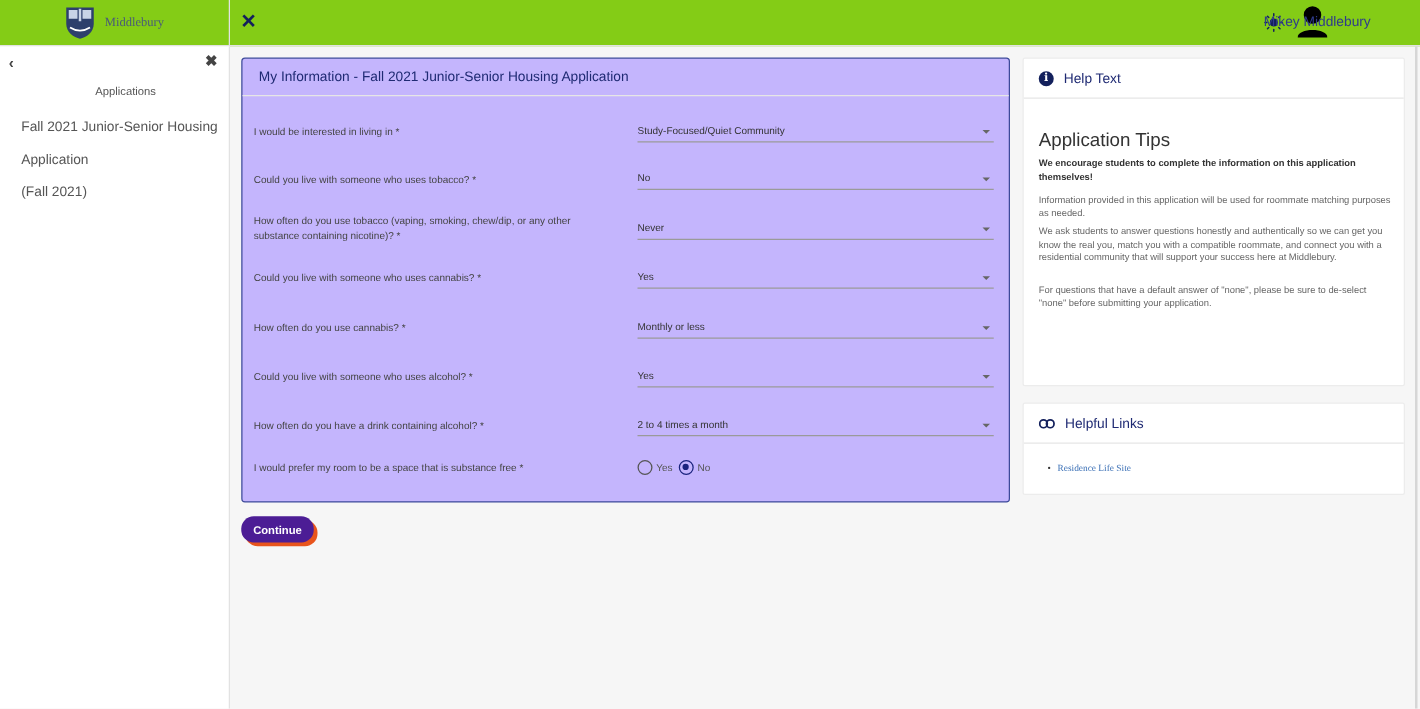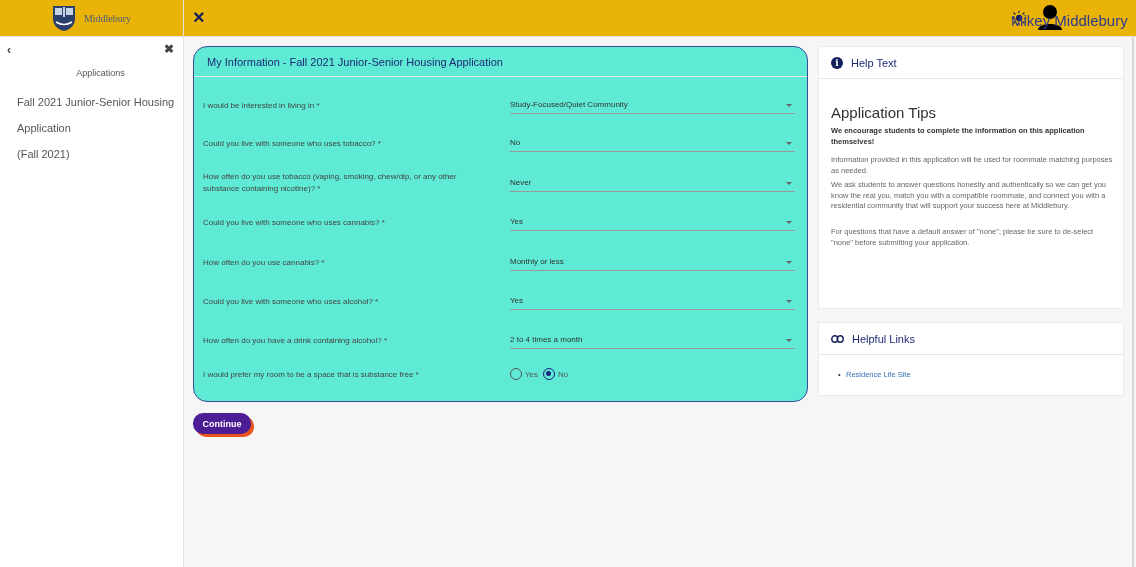--- a/index.html
+++ b/index.html
@@ -1,37 +1,37 @@
 <!DOCTYPE html>
 <html><head>
 <meta charset="utf-8">
 <style>
   * { box-sizing: border-box; margin: 0; padding: 0; }
   html, body { width: 1136px; height: 567px; overflow: hidden; }
   body { font-family: "Liberation Sans", sans-serif; background: #f6f6f6; color: #333; position: relative; }
 
   
-  .topbar { position: absolute; left: 0; top: 0; width: 1136px; height: 37px; background: #eab308; border-bottom: 1px solid #e2e2e2; }
+  .topbar { position: absolute; left: 0; top: 0; width: 1136px; height: 37px; background: #84cc16; border-bottom: 1px solid #e2e2e2; }
   .brand { position: absolute; left: 0; top: 0; width: 184px; height: 37px; display: flex; align-items: center; justify-content: center; gap: 8px; border-right: 1px solid #e2e2e2; }
   .shield { width: 24px; height: 27px; }
   .brand-name { font-family: "Liberation Serif", serif; font-size: 10px; color: #4a5a7a; }
   .close-x { position: absolute; left: 193px; top: 7px; font-size: 20px; font-weight: bold; color: #13205c; cursor: pointer; line-height: 20px; }
   .theme-icon { position: absolute; left: 1011px; top: 10px; width: 16px; height: 16px; }
   .avatar { position: absolute; left: 1038px; top: 4px; width: 24px; height: 28px; }
-  .user-name { position: absolute; left: 1011px; top: 12px; font-size: 15px; color: #2f3b8c; text-align: right; }
+  .user-name { position: absolute; left: 1011px; top: 12px; font-size: 11px; color: #2f3b8c; text-align: right; }
 
   
   .sidebar { position: absolute; left: 0; top: 37px; width: 184px; height: 530px; background: #fff; border-right: 1px solid #e2e2e2; }
   .sb-back { position: absolute; left: 7px; top: 6px; font-size: 12px; font-weight: bold; color: #444; cursor: pointer; }
   .sb-close { position: absolute; left: 164px; top: 5px; font-size: 12px; font-weight: bold; color: #444; cursor: pointer; }
   .sb-heading { position: absolute; left: 0; width: 201px; top: 31px; text-align: center; font-size: 9px; color: #555; }
   .sb-item { position: absolute; left: 17px; font-size: 11px; color: #555; }
 
   
-  .card { position: absolute; left: 193px; top: 46px; width: 615px; height: 356px; background: #5eead4; border: 1px solid #3d4a9a; border-radius: 14px; }
+  .card { position: absolute; left: 193px; top: 46px; width: 615px; height: 356px; background: #c4b5fd; border: 1px solid #3d4a9a; border-radius: 3px; }
   .card-head { height: 30px; border-bottom: 1px solid #e6e6e6; padding: 9px 0 0 13px; font-size: 11px; color: #1f2a73; }
   .row { position: absolute; left: 0; width: 613px; }
   .q-label { position: absolute; right: 314px; width: 290px; text-align: left; font-size: 8px; color: #444; line-height: 12px; }
   .select { position: absolute; left: 316px; width: 285px; height: 16px; border-bottom: 1px solid #9a9a9a; font-size: 8px; color: #333; cursor: pointer; }
   .select .val { position: absolute; left: 0; top: 2px; }
   .select .caret { position: absolute; right: 3px; top: 6px; width: 0; height: 0; border-left: 3px solid transparent; border-right: 3px solid transparent; border-top: 3px solid #666; }
   .radio-group { position: absolute; left: 316px; display: flex; align-items: center; gap: 3px; font-size: 8px; color: #555; }
   .radio { width: 12px; height: 12px; border: 1px solid #555; border-radius: 50%; display: inline-block; position: relative; cursor: pointer; }
   .radio.checked { border: 1.5px solid #1a237e; }
   .radio.checked::after { content: ""; position: absolute; left: 2px; top: 2px; width: 5px; height: 5px; border-radius: 50%; background: #1a237e; }
@@ -39,21 +39,21 @@
 
   .continue-btn { position: absolute; left: 193px; top: 413px; width: 58px; height: 21px; background: #4c1d95; color: #fff; font-size: 9px; font-weight: bold; border: none; border-radius: 10px; box-shadow: 3px 3px 0 #e8541c; cursor: pointer; }
 
   
   .panel { position: absolute; left: 818px; width: 306px; background: #fff; border: 1px solid #ececec; border-radius: 2px; }
   .panel-head { height: 32px; border-bottom: 1px solid #e6e6e6; display: flex; align-items: center; padding-left: 12px; gap: 8px; font-size: 11px; color: #1f2a73; }
   .info-icon { width: 12px; height: 12px; border-radius: 50%; background: #13205c; color: #fff; font-size: 9px; font-weight: bold; font-family: "DejaVu Serif", serif; text-align: center; line-height: 12px; }
   .tips-title { position: absolute; left: 12px; top: 57px; font-size: 15px; color: #333; }
   .tips-bold { position: absolute; left: 12px; top: 79px; width: 280px; font-size: 7.5px; font-weight: bold; color: #333; line-height: 10.5px; }
   .tips-p { position: absolute; left: 12px; width: 284px; font-size: 7.5px; color: #666; line-height: 10.5px; }
-  .link-item { position: absolute; left: 27px; top: 47px; font-size: 7.5px; color: #3a6fb5; cursor: pointer; }
+  .link-item { position: absolute; left: 27px; top: 47px; font-size: 7.5px; color: #3a6fb5; cursor: pointer; font-family: Liberation Serif, serif; }
   .link-item::before { content: "•"; color: #333; position: absolute; left: -8px; }
   .scroll-line { position: absolute; left: 1132px; top: 37px; width: 2px; height: 530px; background: #d6d6d6; }
 </style>
 </head>
 <body>
 
 <div class="topbar">
   <div class="brand">
     <svg class="shield" viewBox="0 0 24 27">
       <path d="M1 1 H23 V14 C23 21 17 25 12 26 C7 25 1 21 1 14 Z" fill="#2d3f6c"></path>

